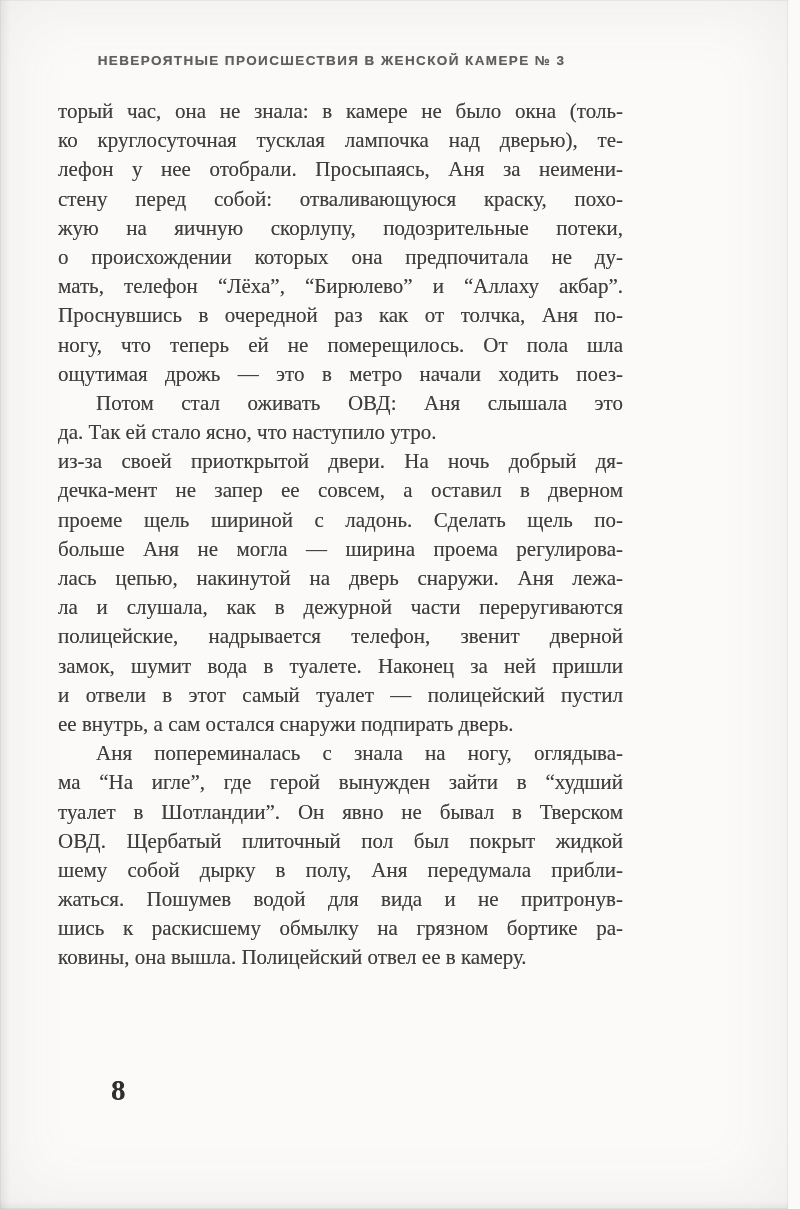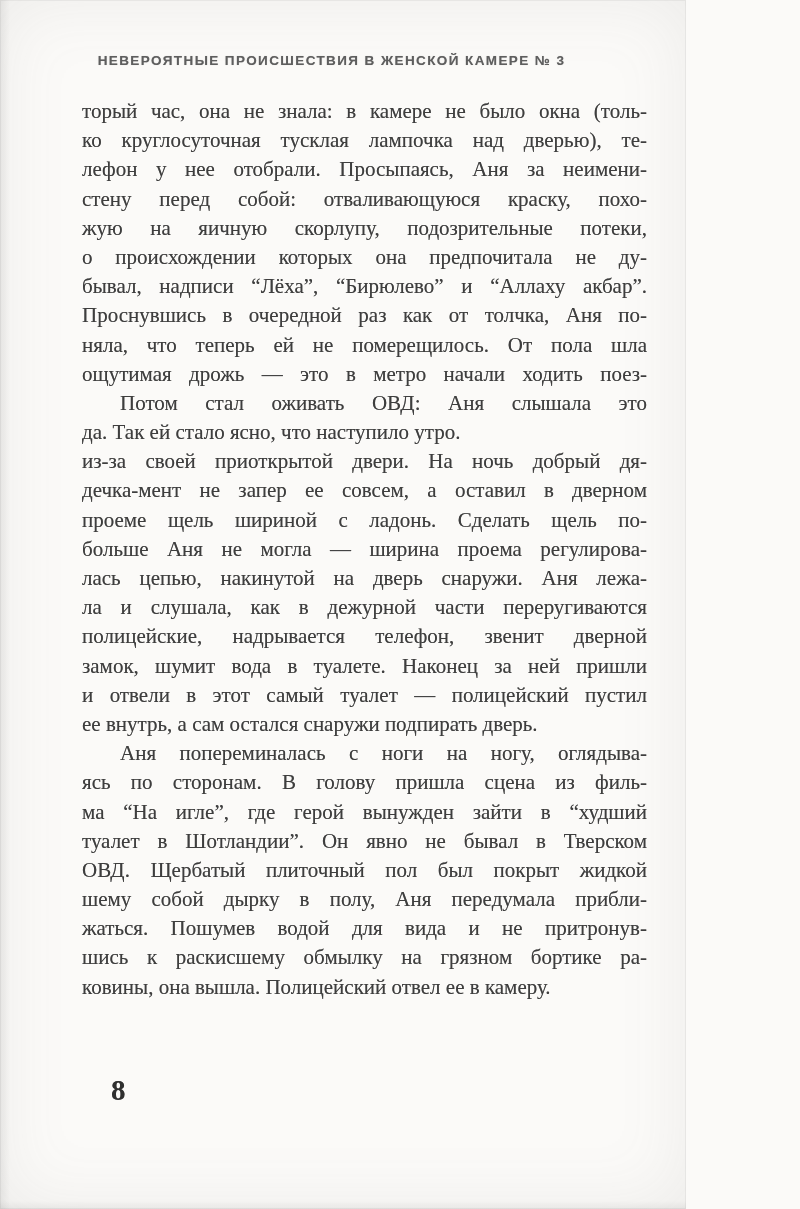--- a/index.html
+++ b/index.html
@@ -8,21 +8,21 @@
     --header: #5e5e5e;
     --page-number: #2f2f2f;
   }
   html, body { margin: 0; padding: 0; }
   body {
     background: var(--background);
     font-family: "Liberation Serif", serif;
   }
   .page {
     position: relative;
-    width: 686px;
+    width: 788px;
     height: 1209px;
     background: var(--background);
     overflow: hidden;
     box-shadow: inset 0 0 70px rgba(110,110,110,0.10),
                 inset 0 0 0 1px rgba(0,0,0,0.05);
   }
   
   .edge-smudge-left {
     position: absolute; left: 0; top: 0; width: 10px; height: 100%;
     background: linear-gradient(to right, rgba(120,120,120,0.12), rgba(120,120,120,0));
@@ -45,21 +45,21 @@
     font-size: 13.5px;
     line-height: 20px;
     letter-spacing: 1.4px;
     color: var(--header);
     text-shadow: 0 0 0.7px rgba(94,94,94,0.5);
     white-space: nowrap;
   }
   .text-block {
     position: absolute;
     top: 97px;
-    left: 82px;
+    left: 58px;
     width: 565px;
     color: var(--text);
     font-size: 21px;
     text-shadow: 0 0 0.6px rgba(62,62,62,0.55);
   }
   .line {
     height: 29.2px;
     line-height: 29.2px;
     text-align: justify;
     text-align-last: justify;
@@ -92,38 +92,37 @@
 
   <div class="running-header">НЕВЕРОЯТНЫЕ ПРОИСШЕСТВИЯ В ЖЕНСКОЙ КАМЕРЕ № 3</div>
 
   <div class="text-block">
       <div class="line">торый час, она не знала: в камере не было окна (толь-</div>
       <div class="line">ко круглосуточная тусклая лампочка над дверью), те-</div>
       <div class="line">лефон у нее отобрали. Просыпаясь, Аня за неимени-</div>
       <div class="line">стену перед собой: отваливающуюся краску, похо-</div>
       <div class="line">жую на яичную скорлупу, подозрительные потеки,</div>
       <div class="line">о происхождении которых она предпочитала не ду-</div>
-      <div class="line">бывал, надписи “Лёха”, “Бирюлево” и “Аллаху акбар”.</div>
+      <div class="line">мать, телефон “Лёха”, “Бирюлево” и “Аллаху акбар”.</div>
       <div class="line">Проснувшись в очередной раз как от толчка, Аня по-</div>
-      <div class="line">няла, что теперь ей не померещилось. От пола шла</div>
+      <div class="line">ногу, что теперь ей не померещилось. От пола шла</div>
       <div class="line">ощутимая дрожь — это в метро начали ходить поез-</div>
       <div class="line indent">Потом стал оживать ОВД: Аня слышала это</div>
       <div class="line last">да. Так ей стало ясно, что наступило утро.</div>
       <div class="line">из-за своей приоткрытой двери. На ночь добрый дя-</div>
       <div class="line">дечка-мент не запер ее совсем, а оставил в дверном</div>
       <div class="line">проеме щель шириной с ладонь. Сделать щель по-</div>
       <div class="line">больше Аня не могла — ширина проема регулирова-</div>
       <div class="line">лась цепью, накинутой на дверь снаружи. Аня лежа-</div>
       <div class="line">ла и слушала, как в дежурной части переругиваются</div>
       <div class="line">полицейские, надрывается телефон, звенит дверной</div>
       <div class="line">замок, шумит вода в туалете. Наконец за ней пришли</div>
       <div class="line">и отвели в этот самый туалет — полицейский пустил</div>
       <div class="line last">ее внутрь, а сам остался снаружи подпирать дверь.</div>
-      <div class="line indent">Аня попереминалась с ноги на ногу, оглядыва-</div>
-      <div class="line">ясь по сторонам. В голову пришла сцена из филь-</div>
+      <div class="line indent">Аня попереминалась с знала на ногу, оглядыва-</div>
       <div class="line">ма “На игле”, где герой вынужден зайти в “худший</div>
       <div class="line">туалет в Шотландии”. Он явно не бывал в Тверском</div>
       <div class="line">ОВД. Щербатый плиточный пол был покрыт жидкой</div>
       <div class="line">шему собой дырку в полу, Аня передумала прибли-</div>
       <div class="line">жаться. Пошумев водой для вида и не притронув-</div>
       <div class="line">шись к раскисшему обмылку на грязном бортике ра-</div>
       <div class="line last">ковины, она вышла. Полицейский отвел ее в камеру.</div>
     </div>
 
   <div class="page-number">8</div>

